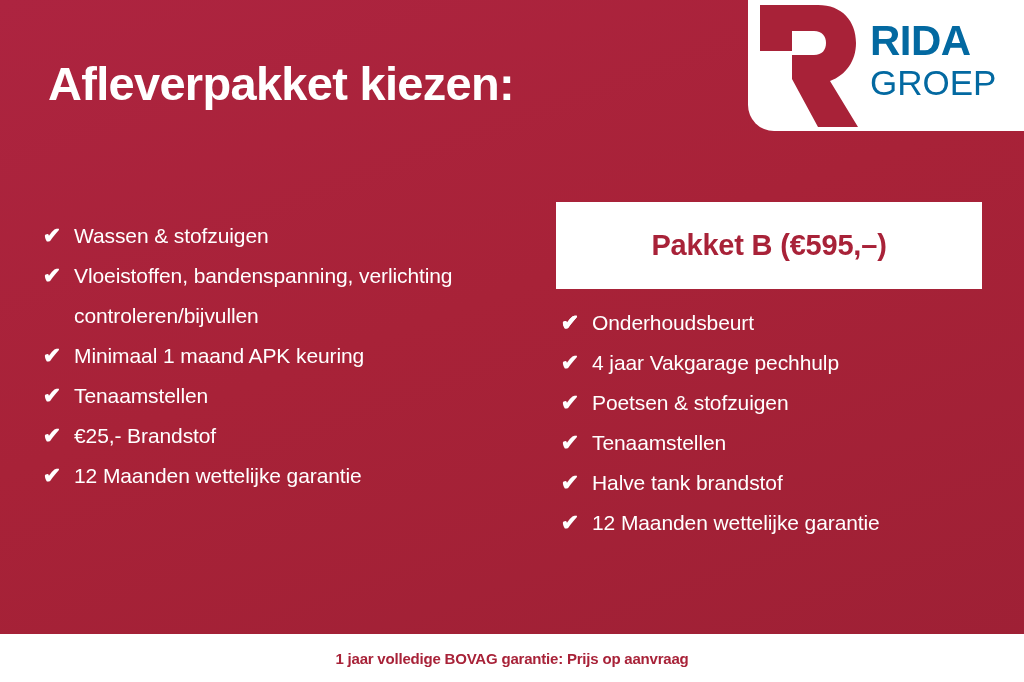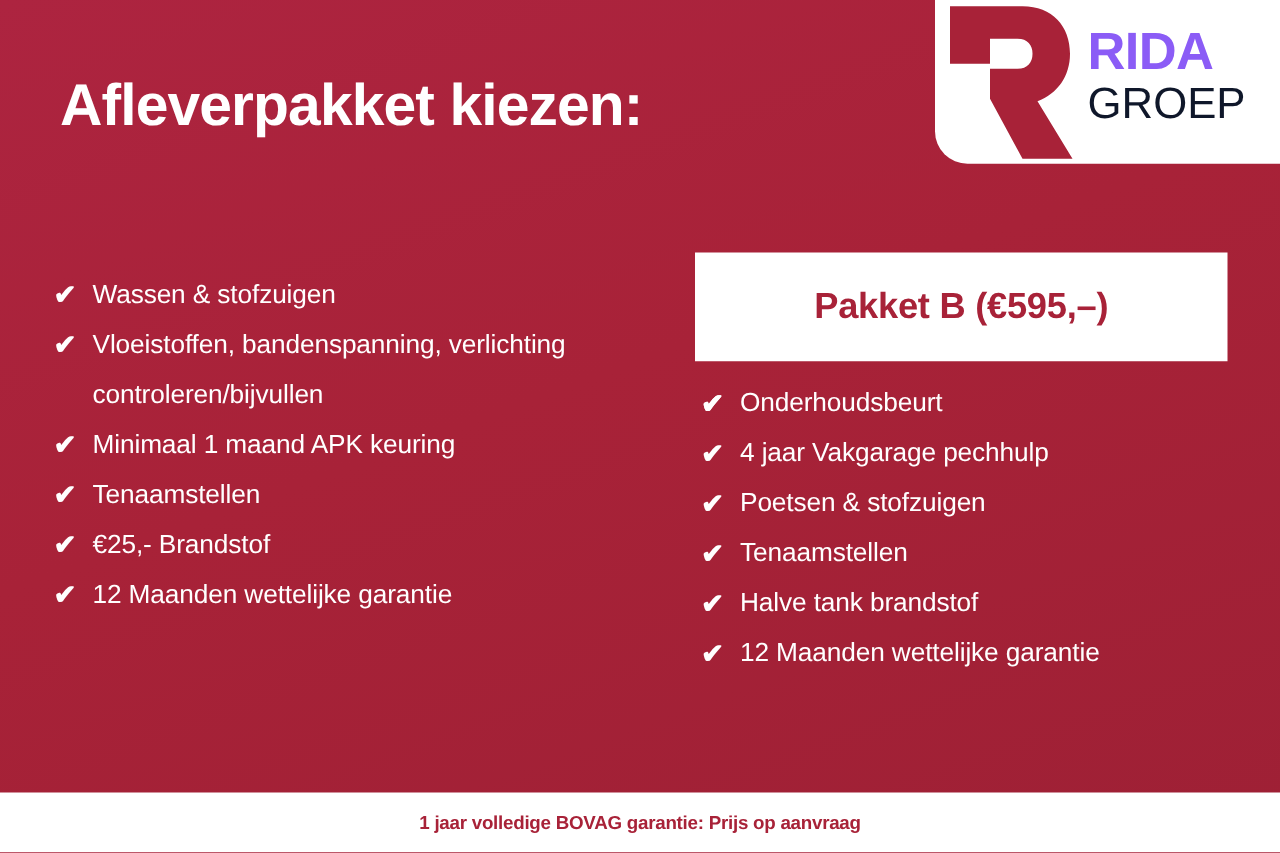--- a/index.html
+++ b/index.html
@@ -63,28 +63,28 @@
   }
   .logo-words {
     position: absolute;
     left: 122px;
     top: 18px;
     width: 150px;
   }
   .logo-word-top {
     font-size: 42px;
     font-weight: bold;
-    color: #8b5cf6;
+    color: #0369a1;
     letter-spacing: -0.5px;
     line-height: 46px;
   }
   .logo-word-bottom {
     font-size: 35px;
     font-weight: normal;
-    color: #0f172a;
+    color: #0369a1;
     letter-spacing: 0px;
     line-height: 38px;
   }
 
   
   .package {
     position: absolute;
     top: 202px;
   }
   .package-a { left: 38px;  width: 435px; }

